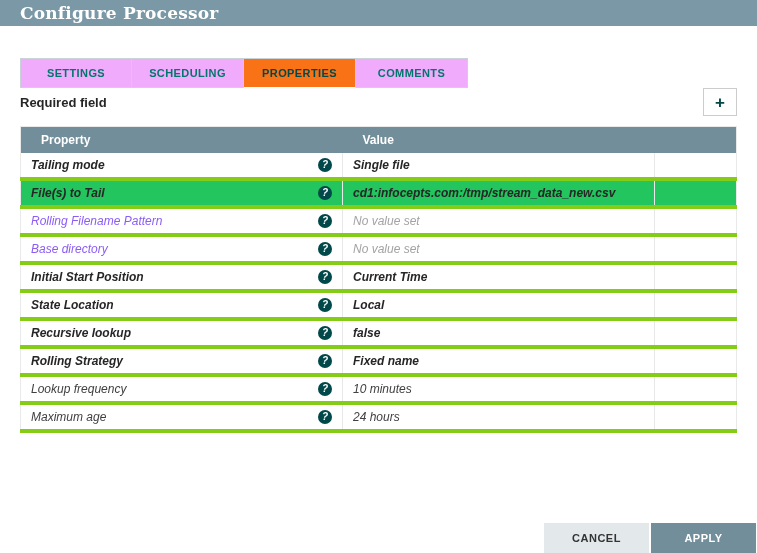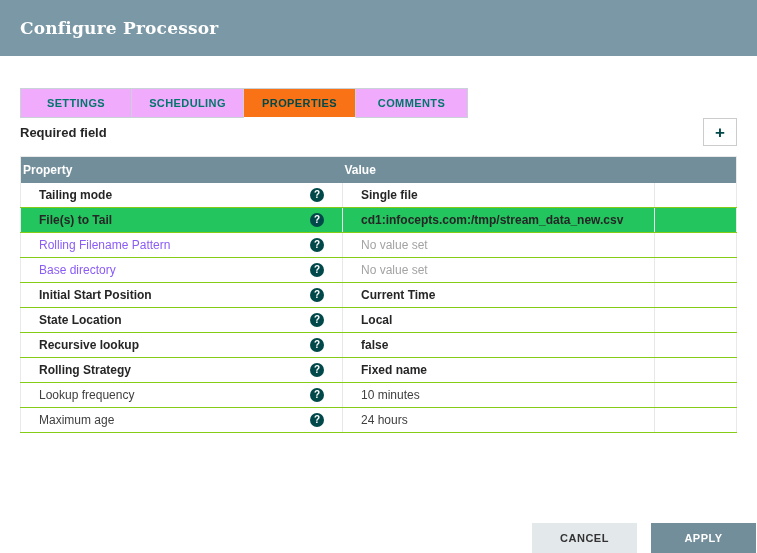--- a/index.html
+++ b/index.html
@@ -7,21 +7,21 @@
   body {
     font-family: "Liberation Sans", sans-serif;
     background: #ffffff;
     position: relative;
     overflow: hidden;
   }
   .dialog { width: 757px; height: 553px; position: relative; background: #fff; }
 
   
   .dialog-header {
-    height: 56px;
+    height: 26px;
     background: #7a98a5;
     display: flex;
     align-items: center;
     padding: 0 20px;
   }
   .dialog-title {
     font-family: "DejaVu Serif", serif;
     font-size: 17px;
     font-weight: bold;
     color: #ffffff;
@@ -89,33 +89,34 @@
   .col-prop  { width: 322px; }
   .col-value { width: 312px; }
   .col-extra { width: 82px; }
   .props-table thead th {
     background: #728e9b;
     color: #ffffff;
     font-size: 12px;
     font-weight: bold;
     text-align: left;
     height: 26px;
-    padding: 0 2px;
+    padding: 0 20px;
     border: none;
   }
   .props-table tbody td {
     height: 24px;
     font-size: 12px;
-    padding: 0 18px;
+    padding: 0 10px;
     color: #404040;
-    border-bottom: 1px solid #84cc16;
+    border-bottom: 4px solid #84cc16;
     border-right: 1px solid #e8e8e8;
     white-space: nowrap;
     overflow: hidden;
     text-overflow: ellipsis;
+    font-style: italic;
   }
   .props-table tbody td:last-child { border-right: none; }
   .prop-inner {
     display: flex;
     justify-content: space-between;
     align-items: center;
     height: 24px;
   }
   .help-icon {
     width: 14px;
@@ -146,21 +147,20 @@
     padding: 0 24px;
     border: none;
     font-family: "Liberation Sans", sans-serif;
     font-size: 11px;
     font-weight: bold;
     letter-spacing: 0.5px;
     display: flex;
     align-items: center;
     justify-content: center;
     cursor: pointer;
-    margin-left: 12px;
   }
   .btn-cancel { background: #e3e8eb; color: #333333; margin-right: 2px; }
   .btn-apply  { background: #728e9b; color: #ffffff; }
 </style>
 </head>
 <body>
 
 <div class="dialog">
 
   <div class="dialog-header">

